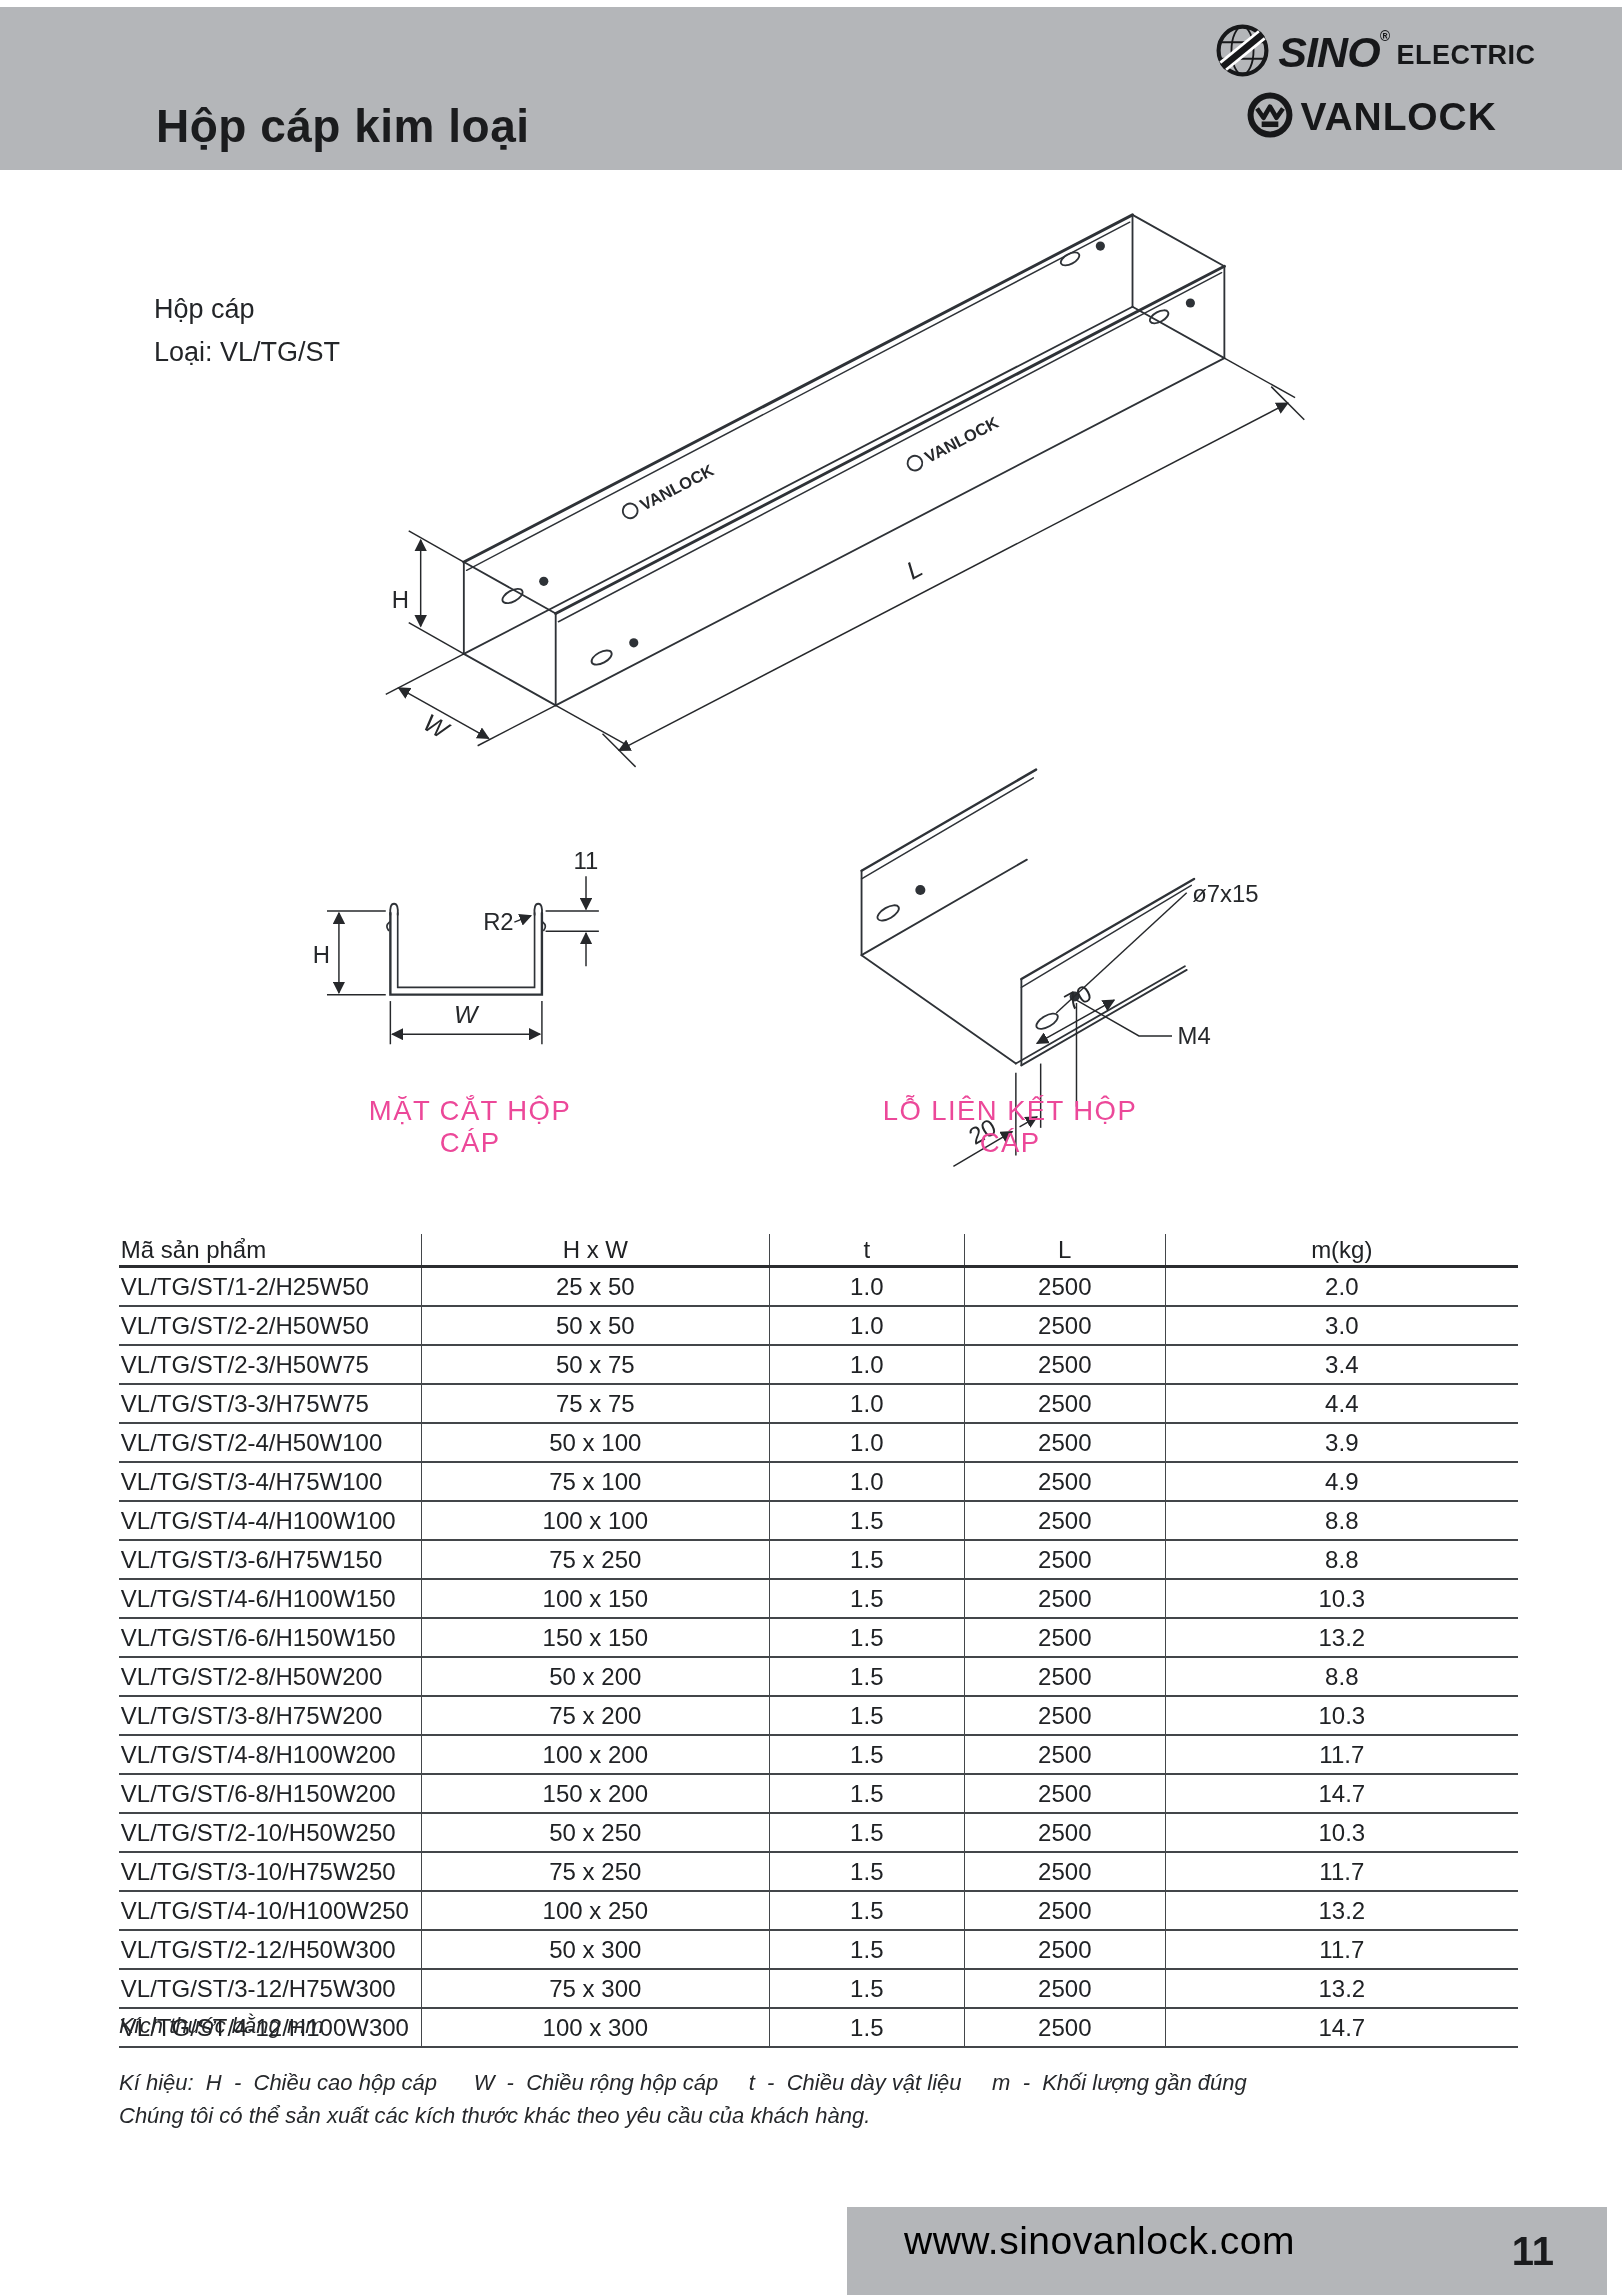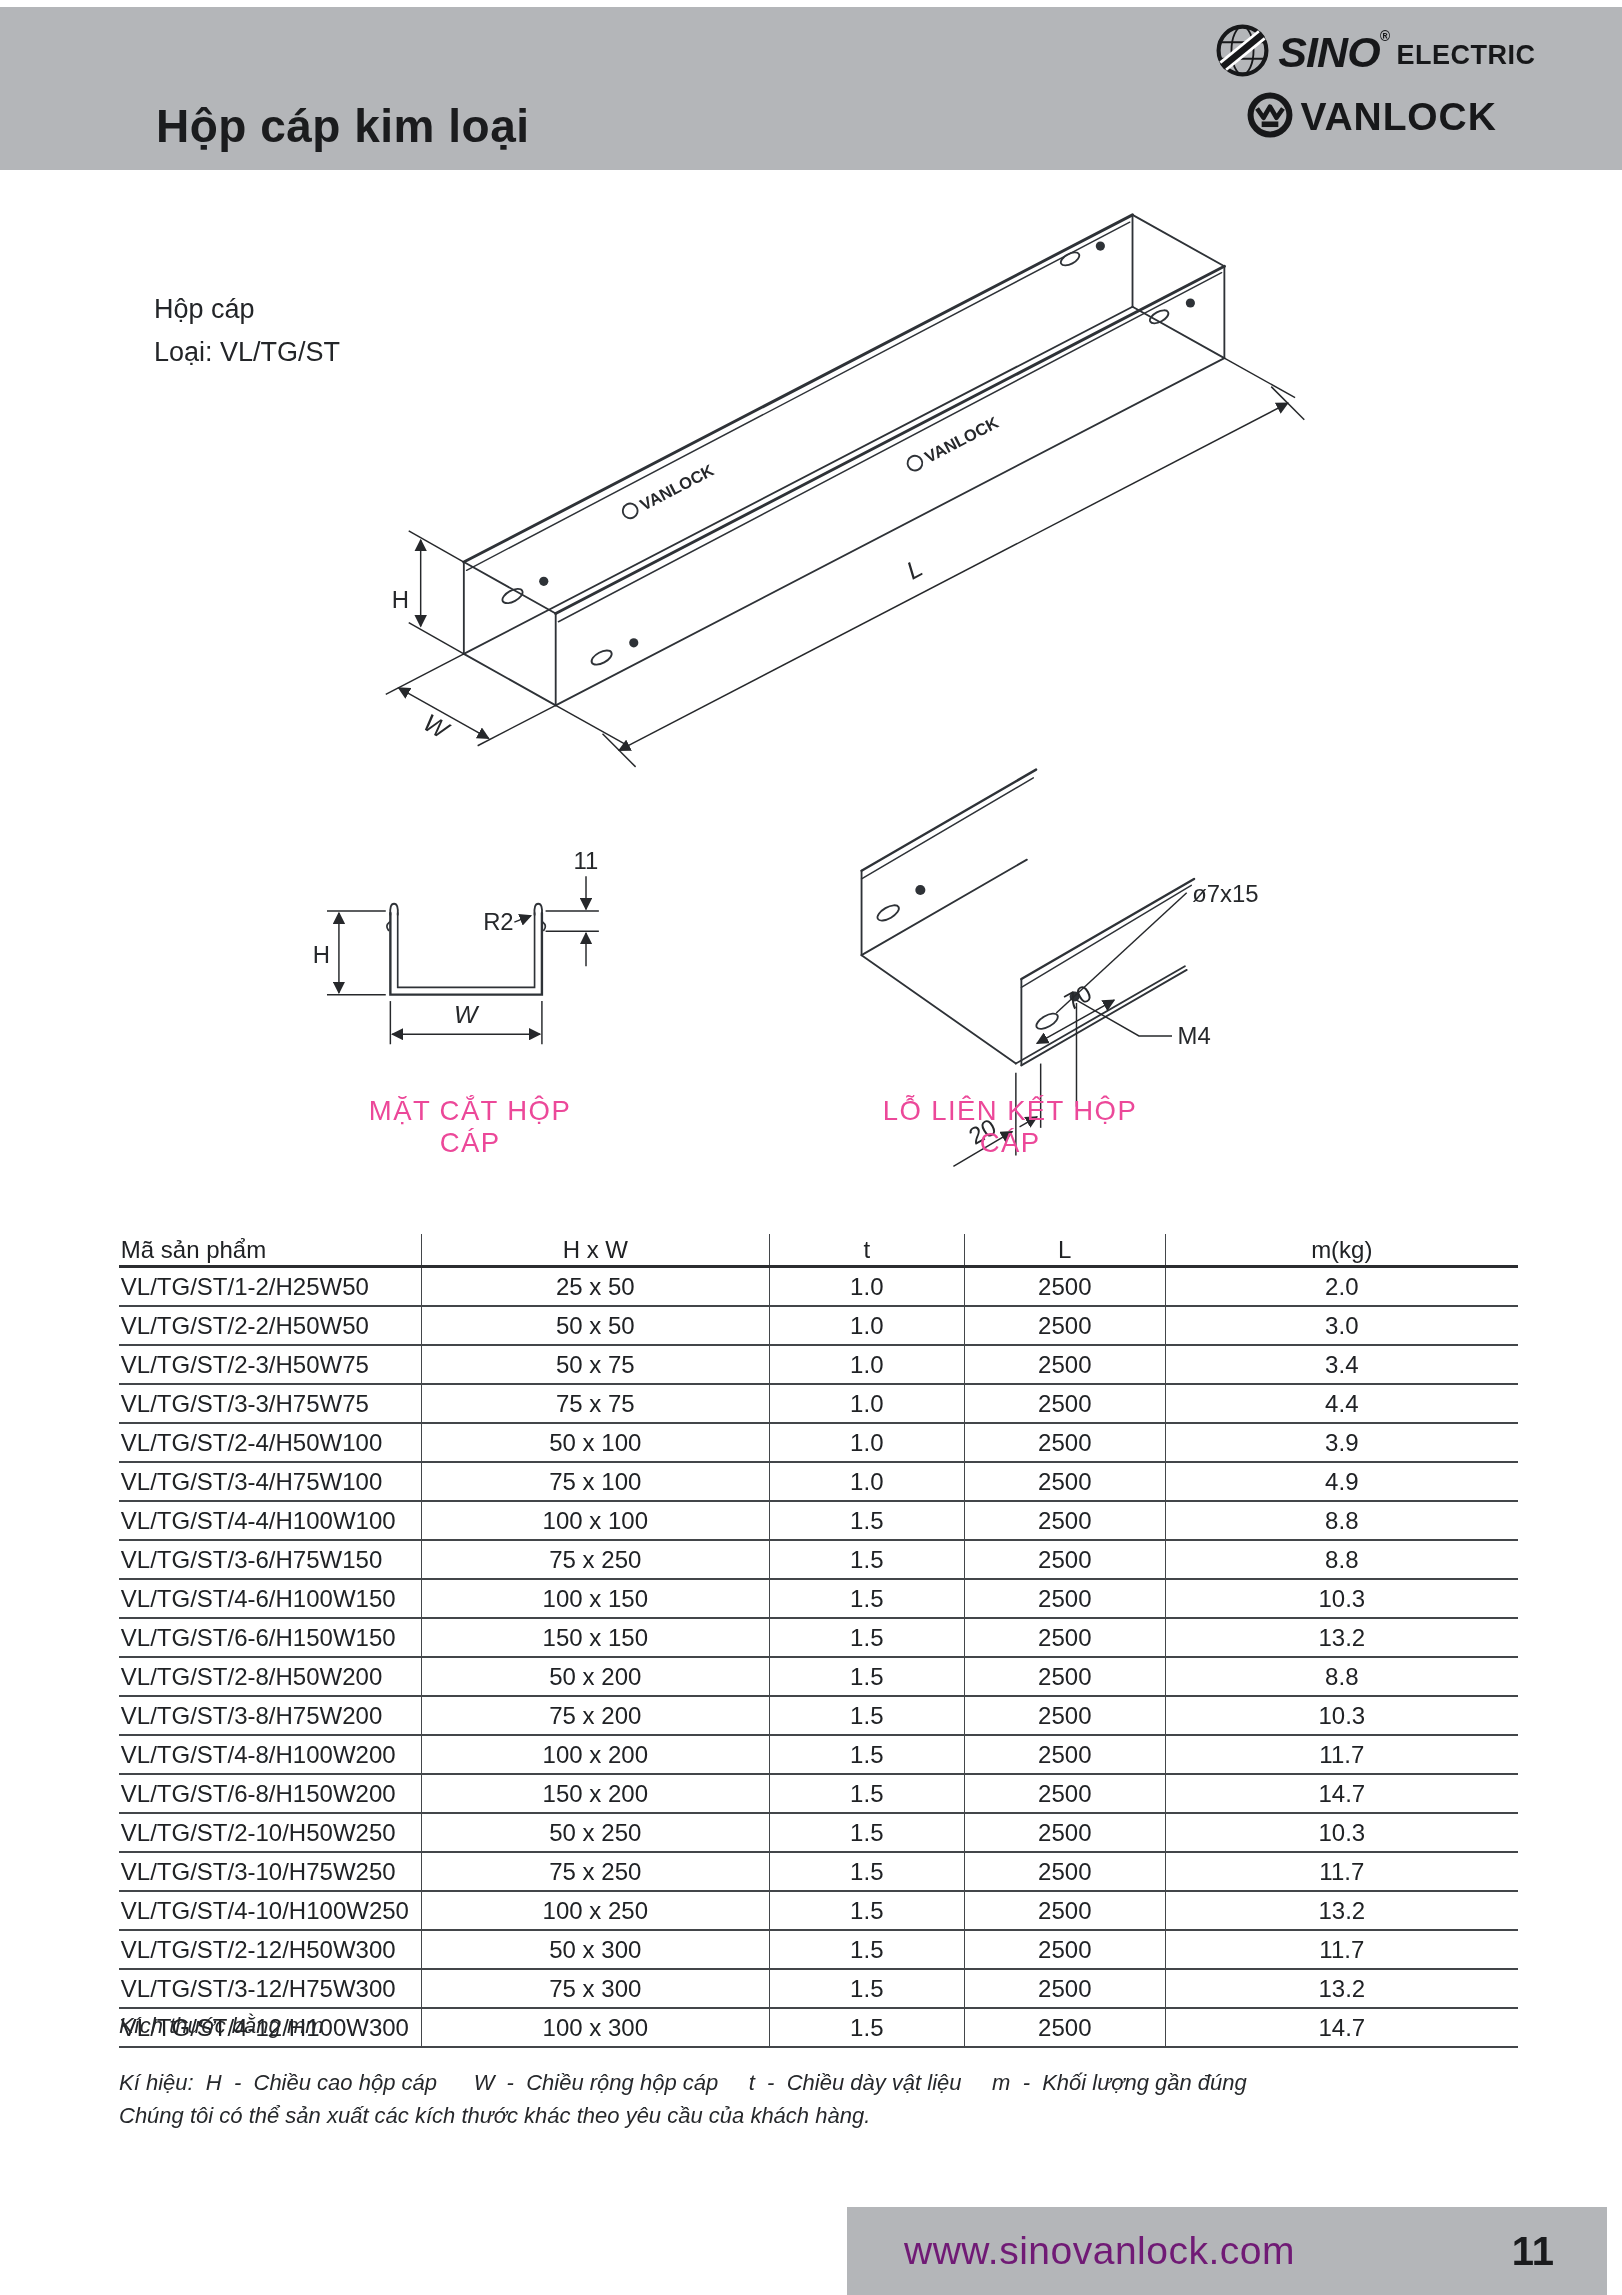--- a/index.html
+++ b/index.html
@@ -33,21 +33,21 @@
   #spec-table .c2{width:194px;text-align:center;border-left:1.8px solid #43464a;}
   #spec-table .c3{width:200px;text-align:center;border-left:1.8px solid #43464a;}
   #spec-table .c4{width:352px;text-align:center;border-left:1.8px solid #43464a;}
   
   .note{font-size:22px;font-style:italic;color:#26282b;white-space:pre;}
   #note-units{left:119px;top:2013px;}
   #note-legend{left:119px;top:2070px;}
   #note-custom{left:119px;top:2103px;}
   
   #bottom-band{left:847px;top:2207px;width:760px;height:89px;background:#b4b6b9;}
-  #site-url{position:absolute;left:57px;top:22px;font-size:39px;color:#701a75;letter-spacing:0.5px;}
+  #site-url{position:absolute;left:57px;top:12px;font-size:39px;color:#000000;letter-spacing:0.5px;}
   #page-number{position:absolute;right:53px;top:22px;font-size:40px;font-weight:bold;color:#1a1b1d;}
   
   svg text{font-family:"Liberation Sans",sans-serif;fill:#26282b;}
   .dimtxt{font-size:26px;}
   .dimtxt-i{font-size:27px;font-style:italic;}
 </style>
 </head>
 <body>
 
 <div id="page">

